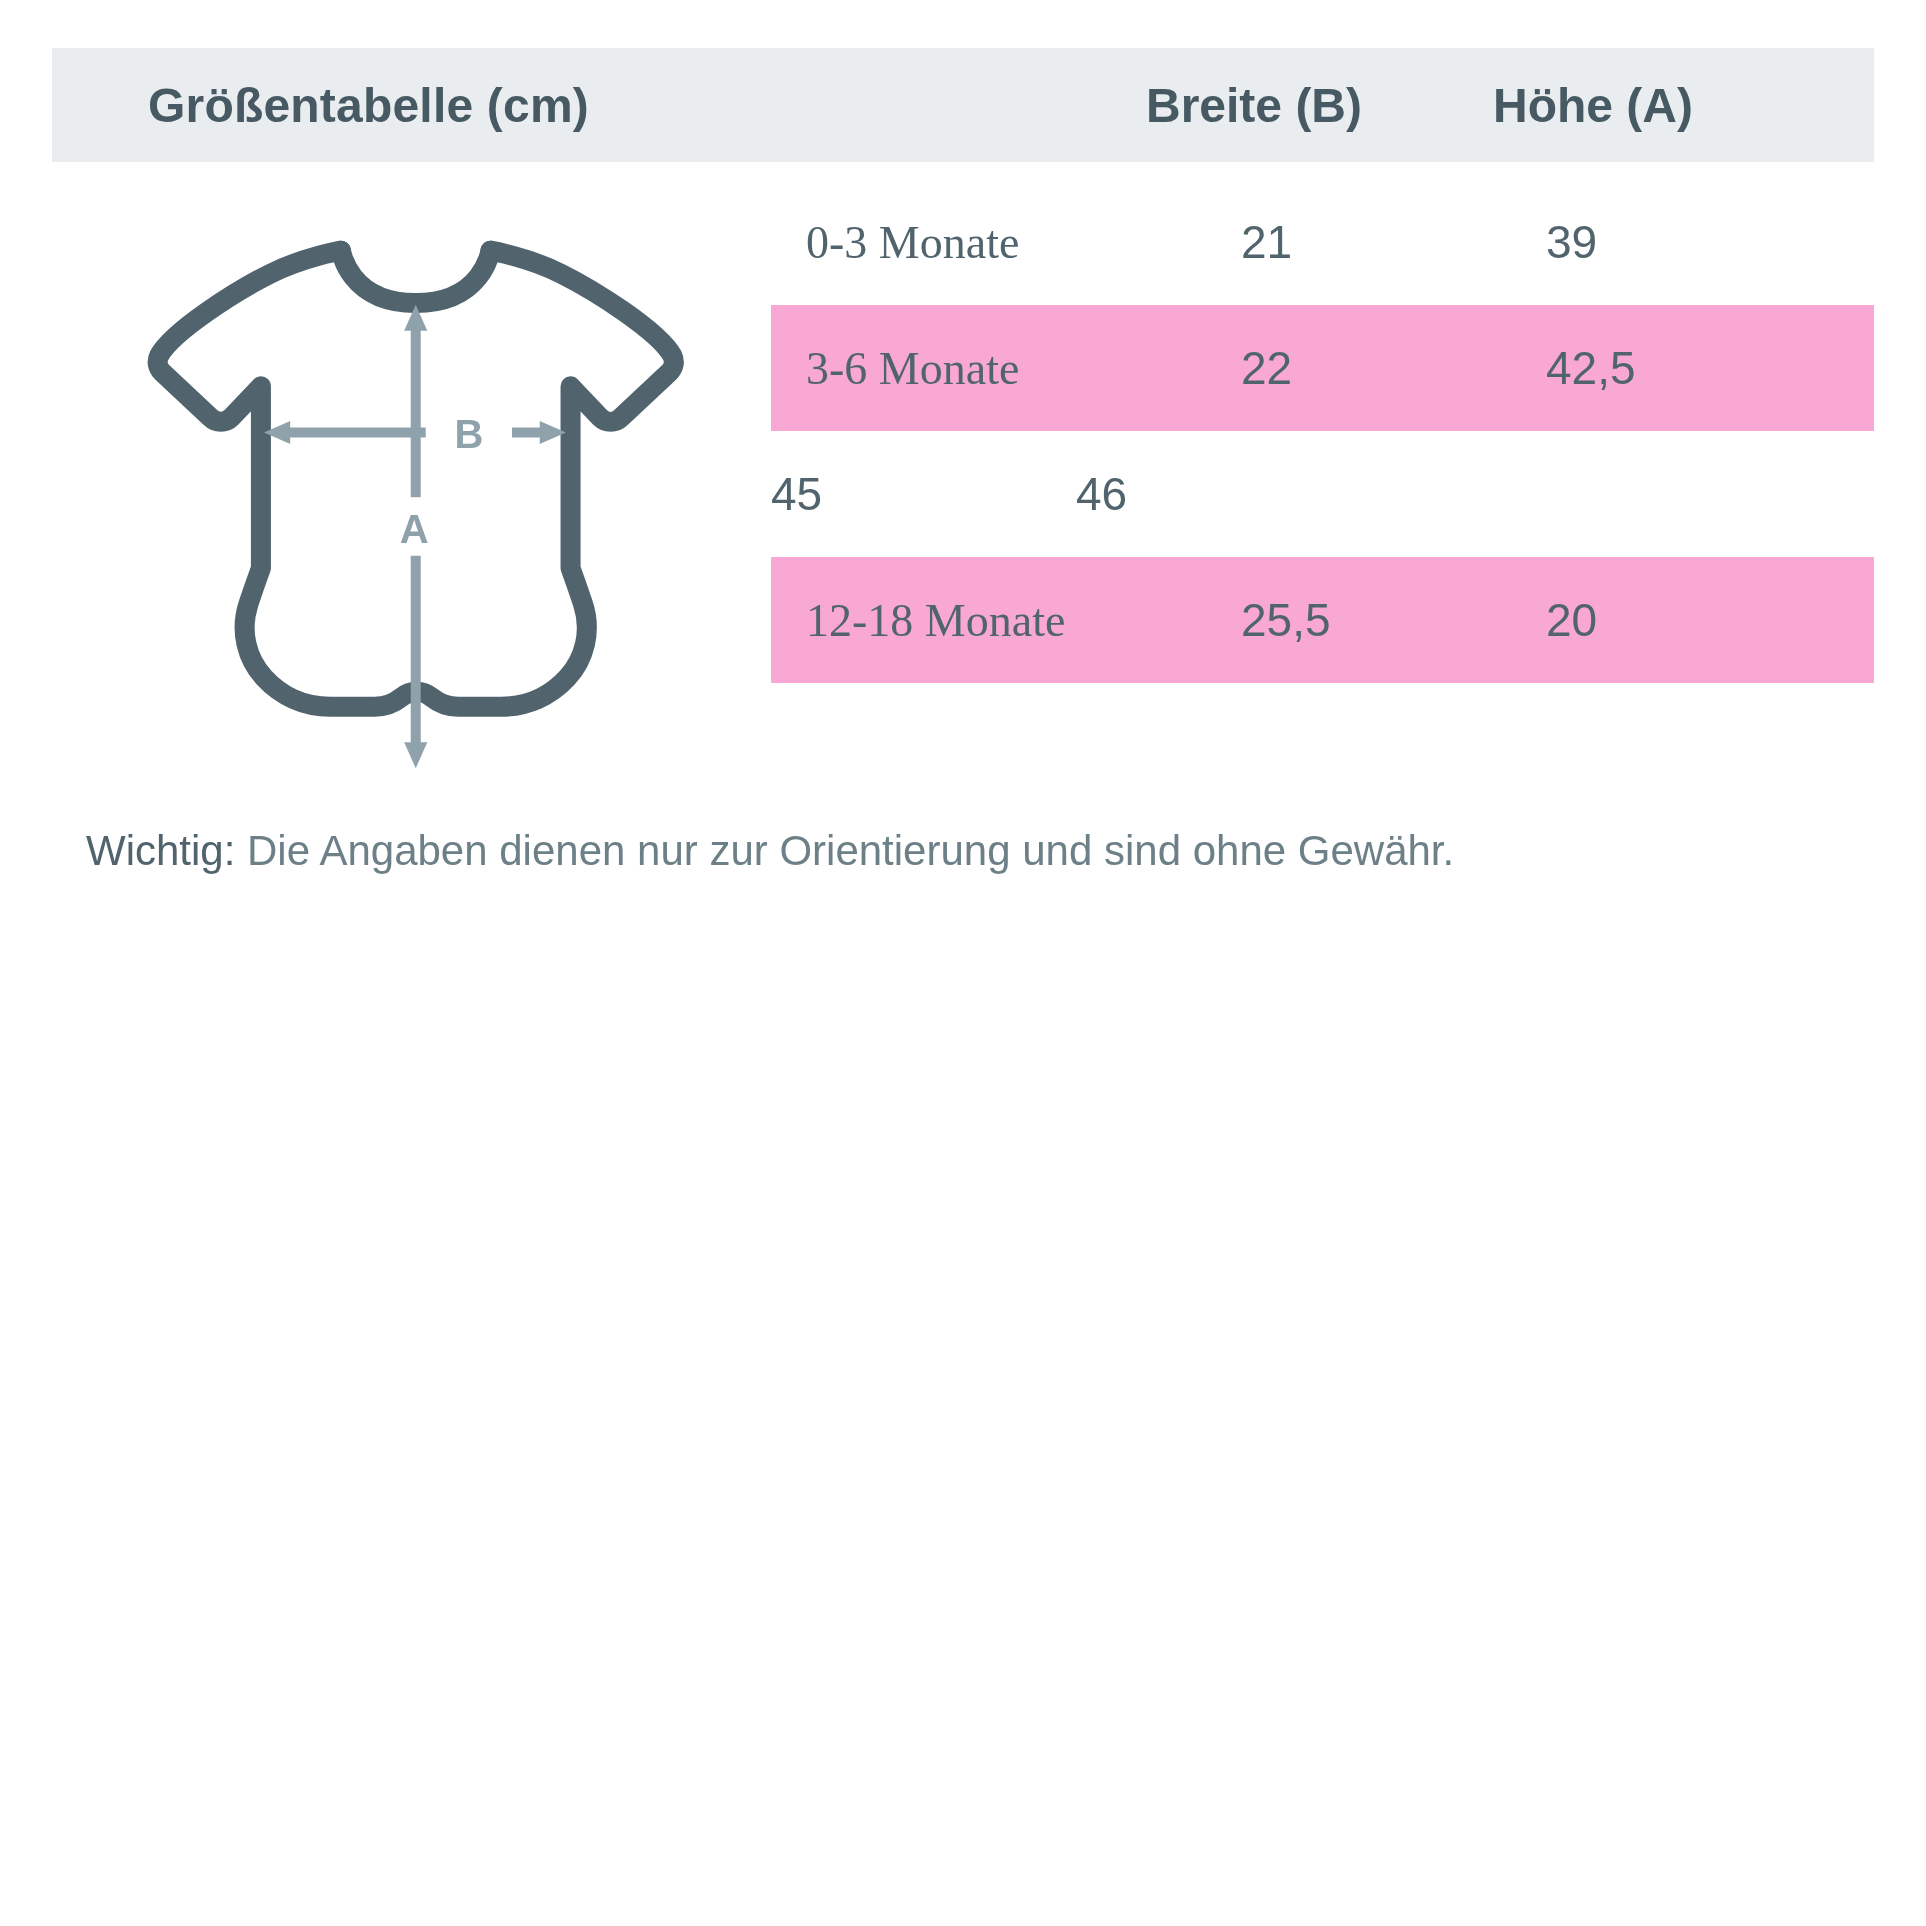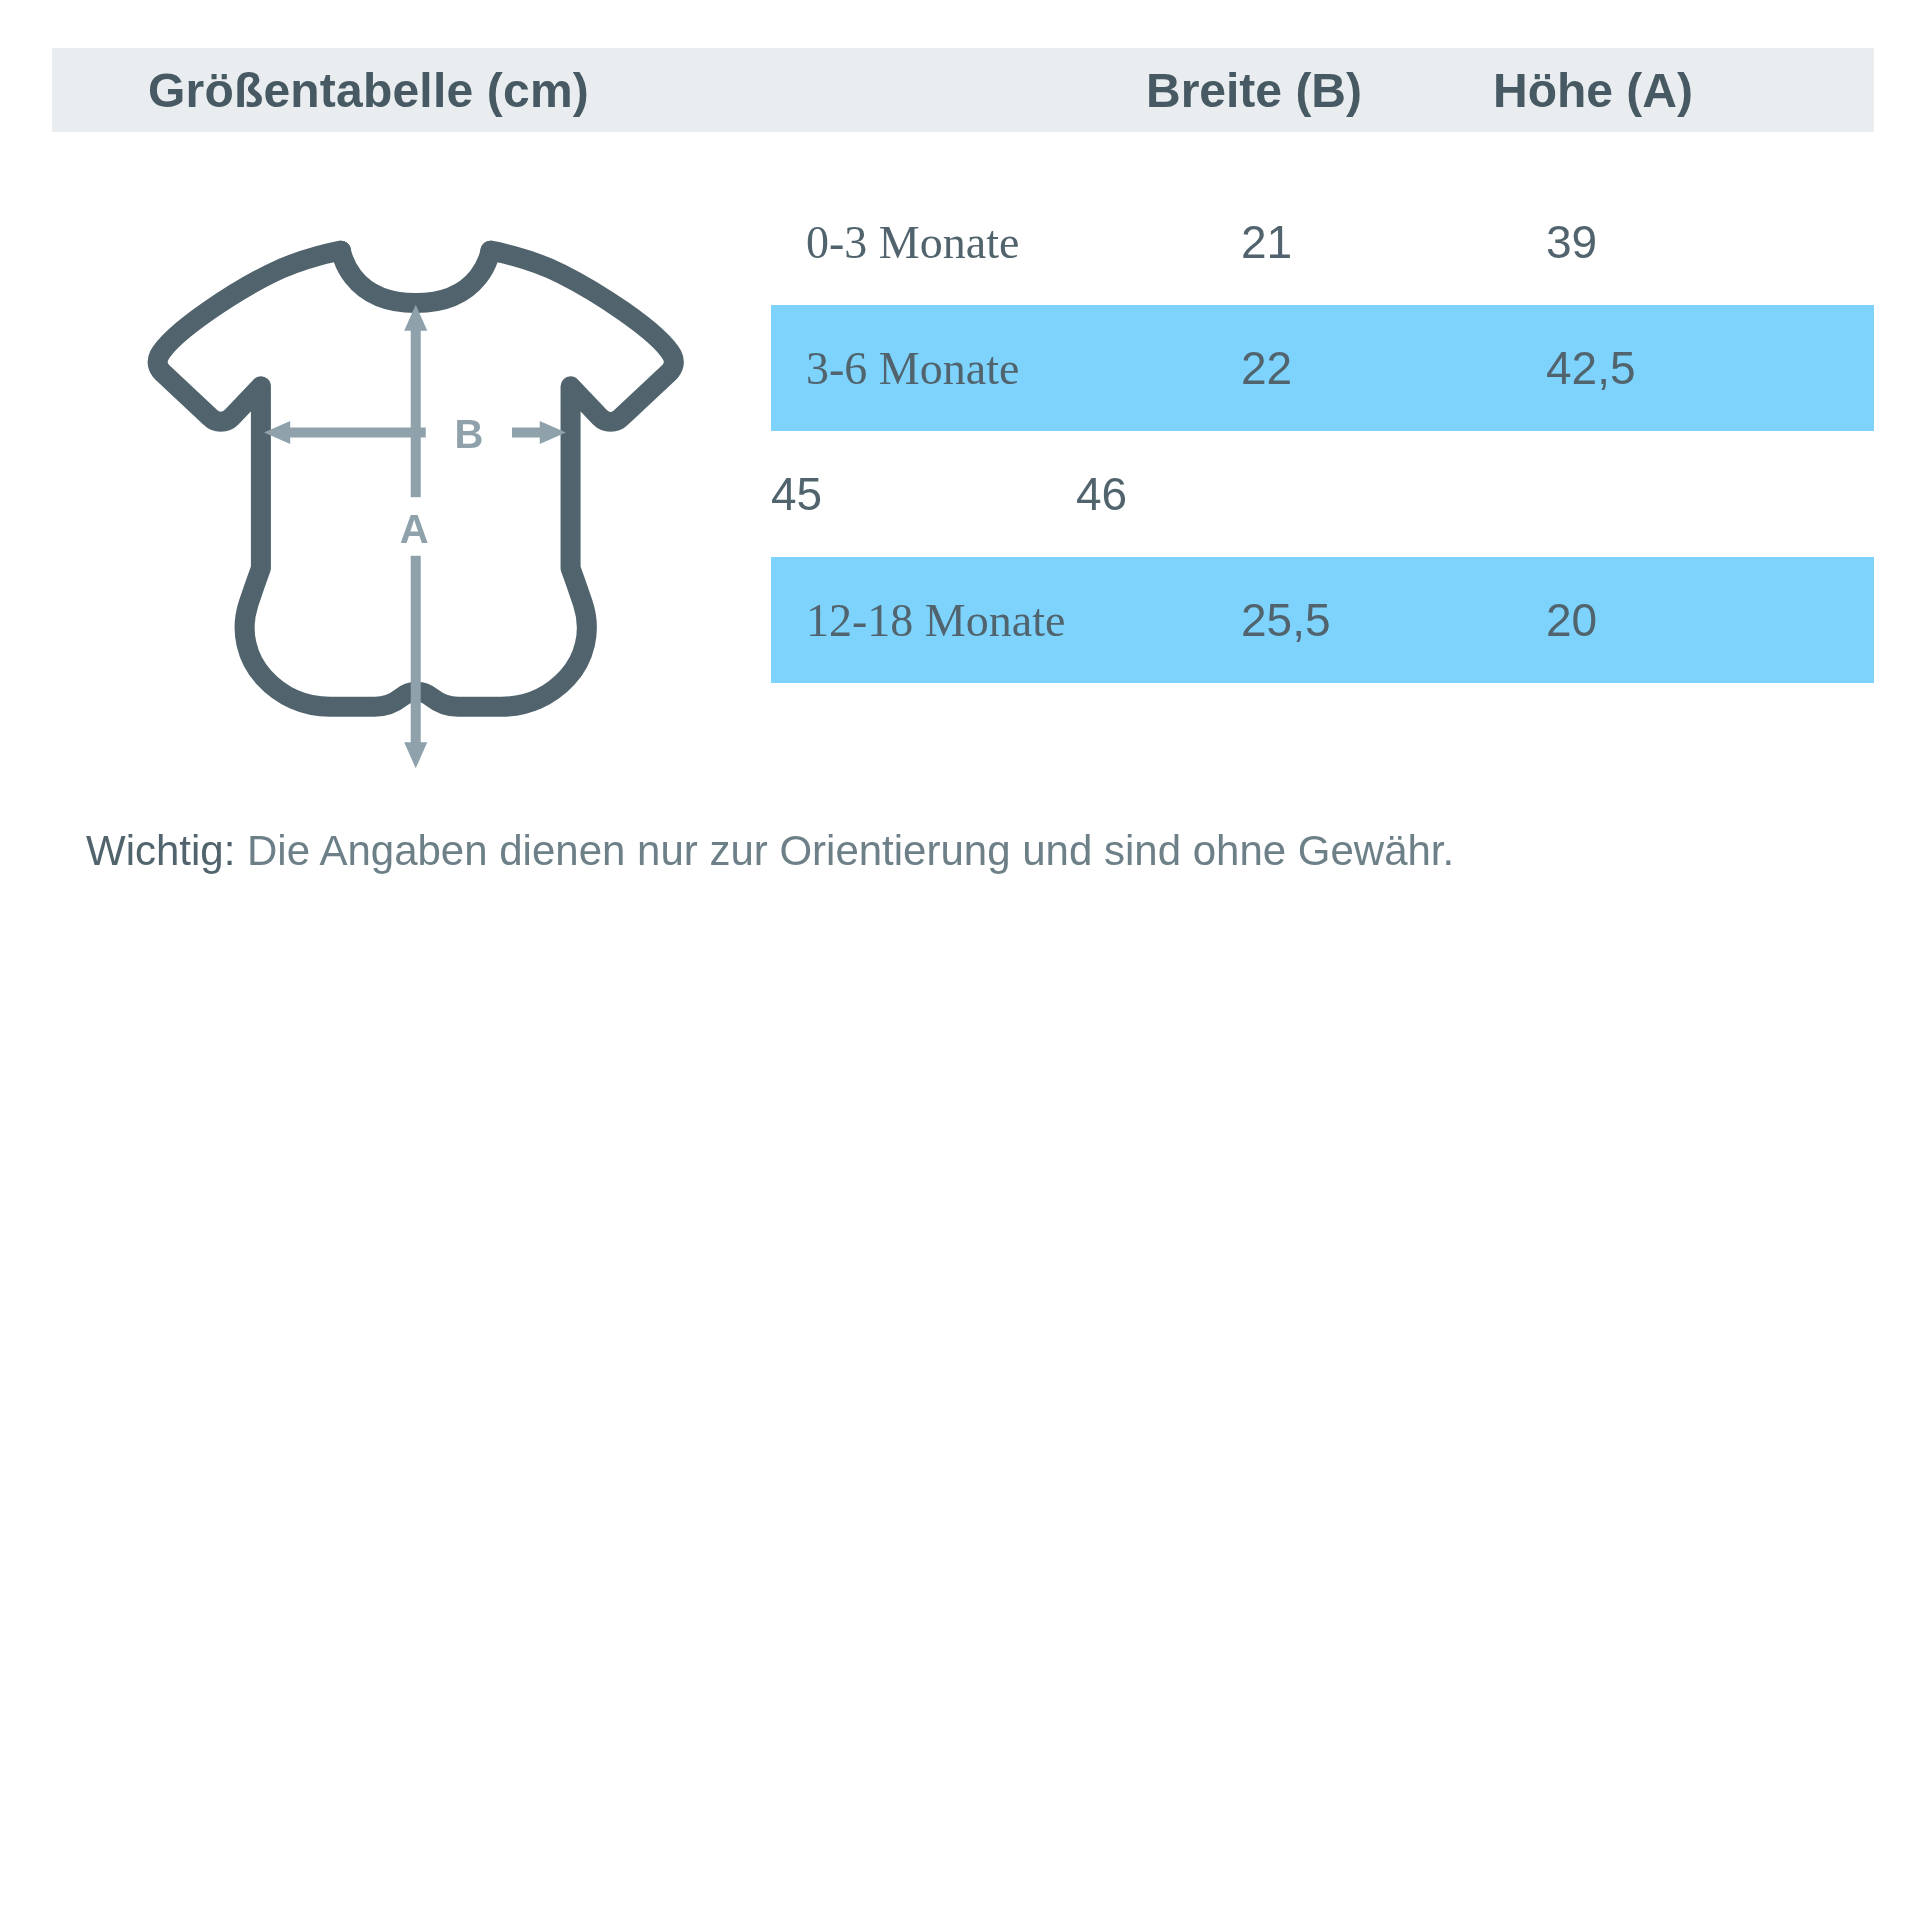--- a/index.html
+++ b/index.html
@@ -21,21 +21,21 @@
     height: 1926px;
     box-sizing: border-box;
   }
 
   
   .header-band {
     position: absolute;
     left: 52px;
     top: 48px;
     width: 1822px;
-    height: 84px;
+    height: 114px;
     background: #e9edef;
     box-sizing: border-box;
   }
   .header-title {
     position: absolute;
     left: 96px;
     top: 50%;
     transform: translateY(-50%);
     font-size: 48px;
     font-weight: bold;
@@ -88,21 +88,21 @@
     position: relative;
     height: 126px;
     display: flex;
     align-items: center;
     box-sizing: border-box;
   }
   .row.odd {
     background: #ffffff;
   }
   .row.even {
-    background: #7dd3fc;
+    background: #f9a8d4;
   }
   .cell-size {
     width: 470px;
     padding-left: 35px;
     box-sizing: border-box;
     font-size: 46px;
     color: #51646d;
     white-space: nowrap;
     font-family: Liberation Serif, serif;
   }

